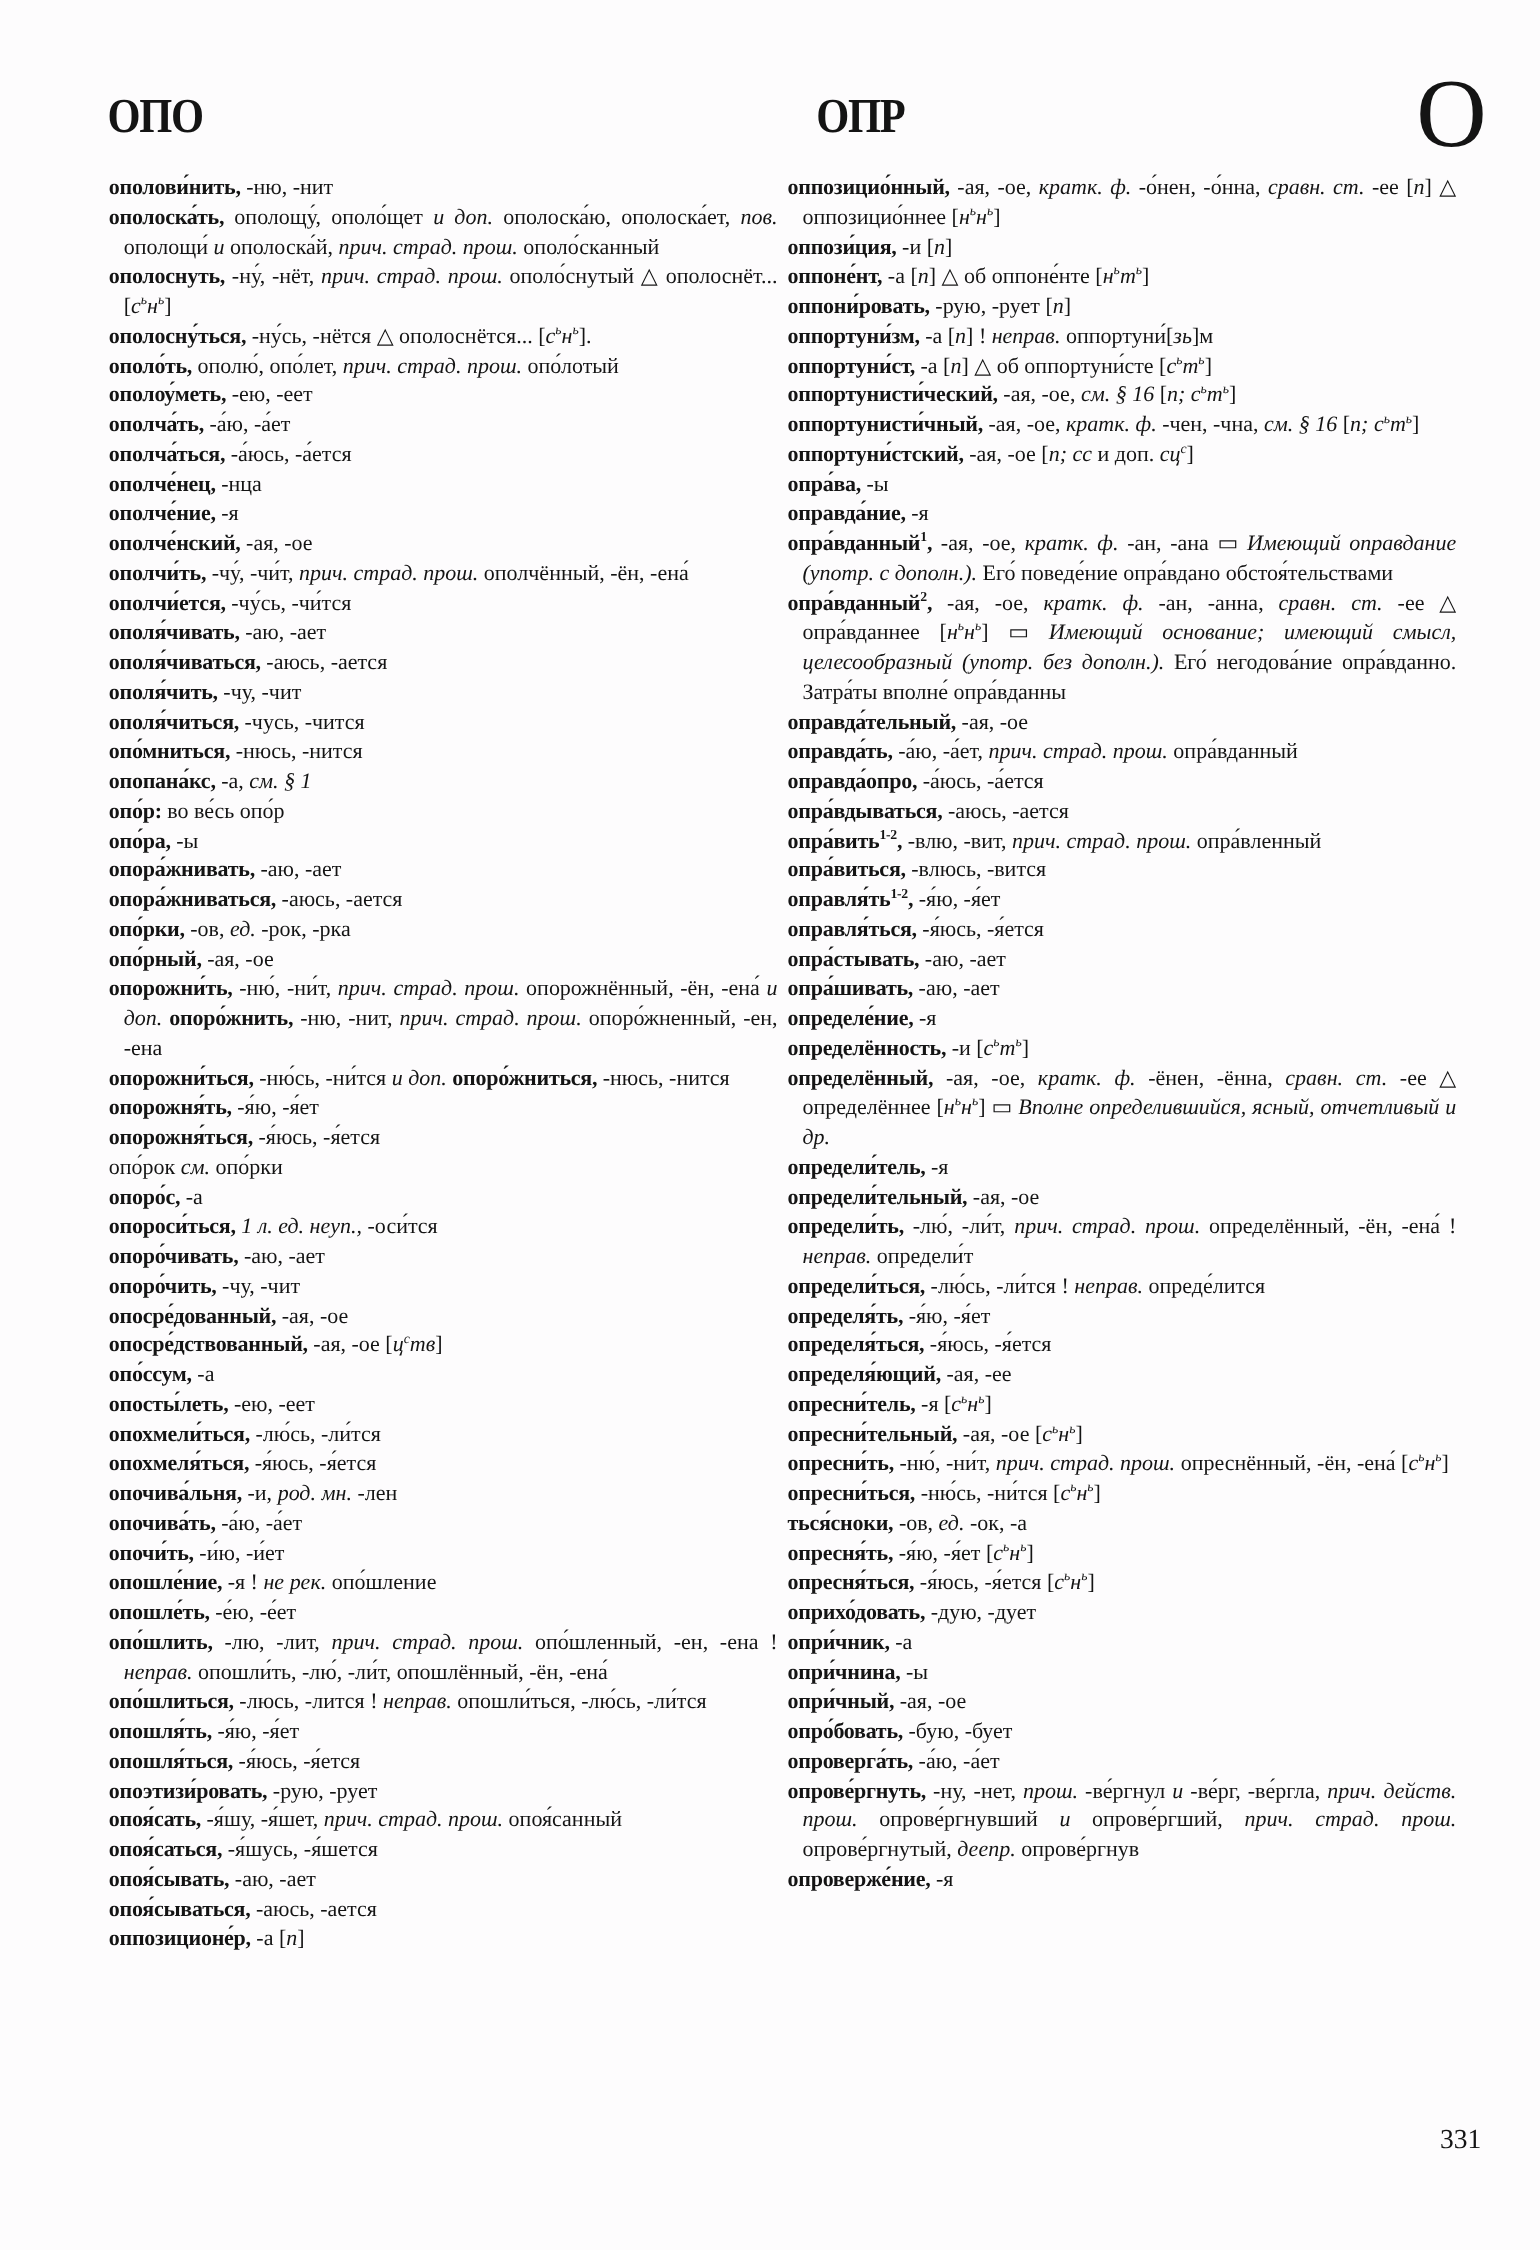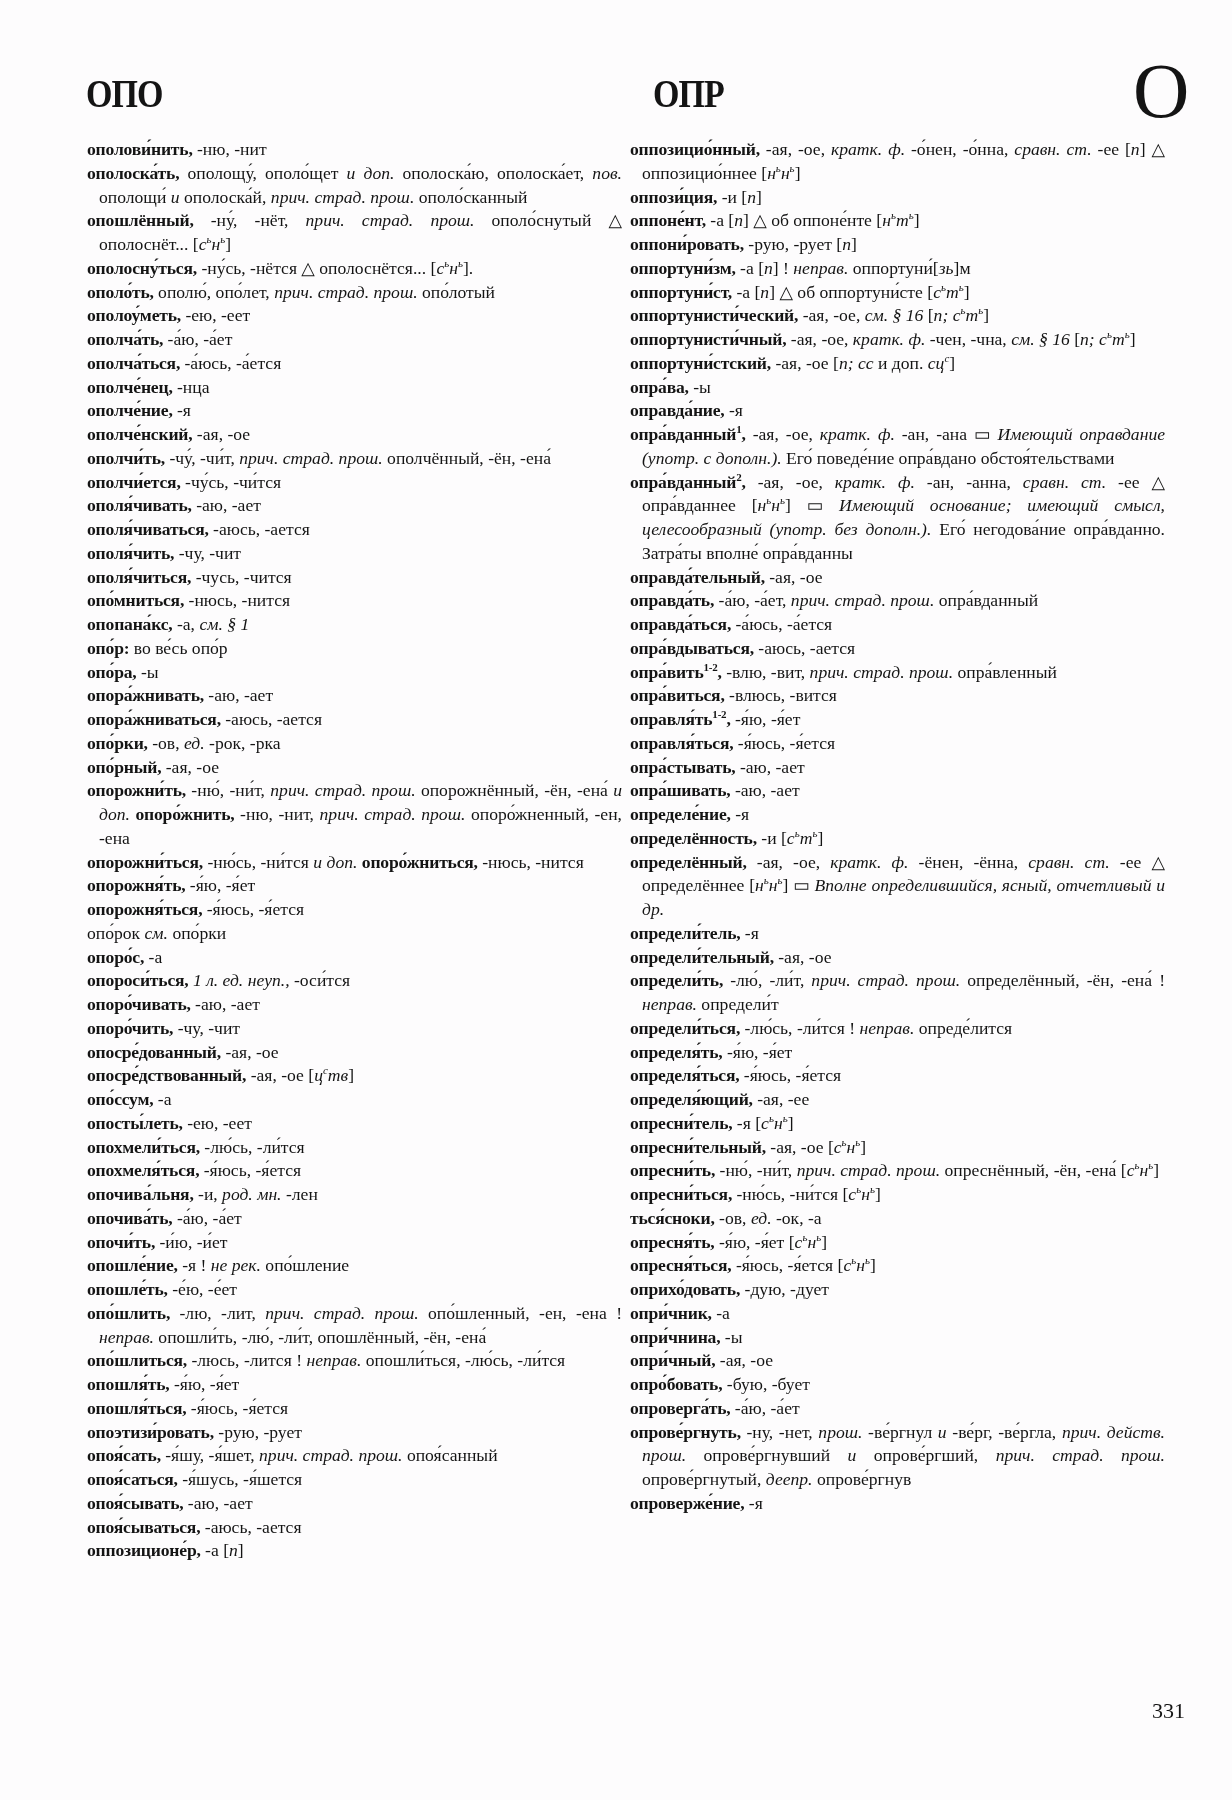--- a/index.html
+++ b/index.html
@@ -3,40 +3,40 @@
 <meta charset="utf-8">
 <style>
   html, body { margin: 0; padding: 0; background: #fdfcfd; }
   body { width: 1232px; height: 1800px; position: relative; overflow: hidden;
          font-family: "Liberation Serif", "DejaVu Serif", serif; color: #141414; }
   .hdr { position: absolute; font-family: "Liberation Serif", serif; font-weight: bold;
          font-size: 34px; letter-spacing: -1px; transform: scaleY(1.15); transform-origin: left bottom; }
   #hdr-left { left: 86px; top: 78px; }
   #hdr-mid { left: 653px; top: 78px; }
   #hdr-letter { left: 1133px; top: 46px; font-weight: normal; font-size: 78px; transform: none; letter-spacing: 0; }
-  .col { position: absolute; top: 138px; width: 535px; font-size: 17.6px; line-height: 23.75px; font-family: Liberation Serif, serif; }
+  .col { position: absolute; top: 138px; width: 535px; font-size: 17.6px; line-height: 23.75px; }
   #col-left { left: 87px; }
   #col-right { left: 630px; }
   .entry { text-align: justify; padding-left: 12px; text-indent: -12px; margin: 0; }
   .entry b { font-weight: bold; letter-spacing: -0.2px; }
   .entry i { font-style: italic; }
   .entry sup { font-size: 11px; line-height: 0; }
   #page-num { position: absolute; left: 1152px; top: 1698px; font-size: 22px; }
 </style>
 </head>
 <body>
 
 <div id="hdr-left" class="hdr">ОПО</div>
 <div id="hdr-mid" class="hdr">ОПР</div>
 <div id="hdr-letter" class="hdr">О</div>
 
 <div id="col-left" class="col">
     <p class="entry"><b>ополови́нить,</b> -ню, -нит</p>
     <p class="entry"><b>ополоска́ть,</b> ополощу́, ополо́щет <i>и доп.</i> ополоска́ю, ополоска́ет, <i>пов.</i> ополощи́ <i>и</i> ополоска́й, <i>прич. страд. прош.</i> ополо́сканный</p>
-    <p class="entry"><b>опошлённый,</b> -ну́, -нёт, <i>прич. страд. прош.</i> ополо́снутый △ ополоснёт... [<i>с<sup>ь</sup>н<sup>ь</sup></i>]</p>
+    <p class="entry"><b>ополоснуть,</b> -ну́, -нёт, <i>прич. страд. прош.</i> ополо́снутый △ ополоснёт... [<i>с<sup>ь</sup>н<sup>ь</sup></i>]</p>
     <p class="entry"><b>ополосну́ться,</b> -ну́сь, -нётся △ ополоснётся... [<i>с<sup>ь</sup>н<sup>ь</sup></i>].</p>
     <p class="entry"><b>ополо́ть,</b> ополю́, опо́лет, <i>прич. страд. прош.</i> опо́лотый</p>
     <p class="entry"><b>ополоу́меть,</b> -ею, -еет</p>
     <p class="entry"><b>ополча́ть,</b> -а́ю, -а́ет</p>
     <p class="entry"><b>ополча́ться,</b> -а́юсь, -а́ется</p>
     <p class="entry"><b>ополче́нец,</b> -нца</p>
     <p class="entry"><b>ополче́ние,</b> -я</p>
     <p class="entry"><b>ополче́нский,</b> -ая, -ое</p>
     <p class="entry"><b>ополчи́ть,</b> -чу́, -чи́т, <i>прич. страд. прош.</i> ополчённый, -ён, -ена́</p>
     <p class="entry"><b>ополчи́ется,</b> -чу́сь, -чи́тся</p>
@@ -92,21 +92,21 @@
     <p class="entry"><b>оппортуни́ст,</b> -а [<i>п</i>] △ об оппортуни́сте [<i>с<sup>ь</sup>т<sup>ь</sup></i>]</p>
     <p class="entry"><b>оппортунисти́ческий,</b> -ая, -ое, <i>см. § 16</i> [<i>п; с<sup>ь</sup>т<sup>ь</sup></i>]</p>
     <p class="entry"><b>оппортунисти́чный,</b> -ая, -ое, <i>кратк. ф.</i> -чен, -чна, <i>см. § 16</i> [<i>п; с<sup>ь</sup>т<sup>ь</sup></i>]</p>
     <p class="entry"><b>оппортуни́стский,</b> -ая, -ое [<i>п; сс</i> и доп. <i>сц<sup>с</sup></i>]</p>
     <p class="entry"><b>опра́ва,</b> -ы</p>
     <p class="entry"><b>оправда́ние,</b> -я</p>
     <p class="entry"><b>опра́вданный<sup>1</sup>,</b> -ая, -ое, <i>кратк. ф.</i> -ан, -ана ▭ <i>Имеющий оправдание (употр. с дополн.).</i> Его́ поведе́ние опра́вдано обстоя́тельствами</p>
     <p class="entry"><b>опра́вданный<sup>2</sup>,</b> -ая, -ое, <i>кратк. ф.</i> -ан, -анна, <i>сравн. ст.</i> -ее △ опра́вданнее [<i>н<sup>ь</sup>н<sup>ь</sup></i>] ▭ <i>Имеющий основание; имеющий смысл, целесообразный (употр. без дополн.).</i> Его́ негодова́ние опра́вданно. Затра́ты вполне́ опра́вданны</p>
     <p class="entry"><b>оправда́тельный,</b> -ая, -ое</p>
     <p class="entry"><b>оправда́ть,</b> -а́ю, -а́ет, <i>прич. страд. прош.</i> опра́вданный</p>
-    <p class="entry"><b>оправда́ться,</b> -а́юсь, -а́ется</p>
+    <p class="entry"><b>оправда́опро,</b> -а́юсь, -а́ется</p>
     <p class="entry"><b>опра́вдываться,</b> -аюсь, -ается</p>
     <p class="entry"><b>опра́вить<sup>1-2</sup>,</b> -влю, -вит, <i>прич. страд. прош.</i> опра́вленный</p>
     <p class="entry"><b>опра́виться,</b> -влюсь, -вится</p>
     <p class="entry"><b>оправля́ть<sup>1-2</sup>,</b> -я́ю, -я́ет</p>
     <p class="entry"><b>оправля́ться,</b> -я́юсь, -я́ется</p>
     <p class="entry"><b>опра́стывать,</b> -аю, -ает</p>
     <p class="entry"><b>опра́шивать,</b> -аю, -ает</p>
     <p class="entry"><b>определе́ние,</b> -я</p>
     <p class="entry"><b>определённость,</b> -и [<i>с<sup>ь</sup>т<sup>ь</sup></i>]</p>
     <p class="entry"><b>определённый,</b> -ая, -ое, <i>кратк. ф.</i> -ёнен, -ённа, <i>сравн. ст.</i> -ее △ определённее [<i>н<sup>ь</sup>н<sup>ь</sup></i>] ▭ <i>Вполне определившийся, ясный, отчетливый и др.</i></p>

